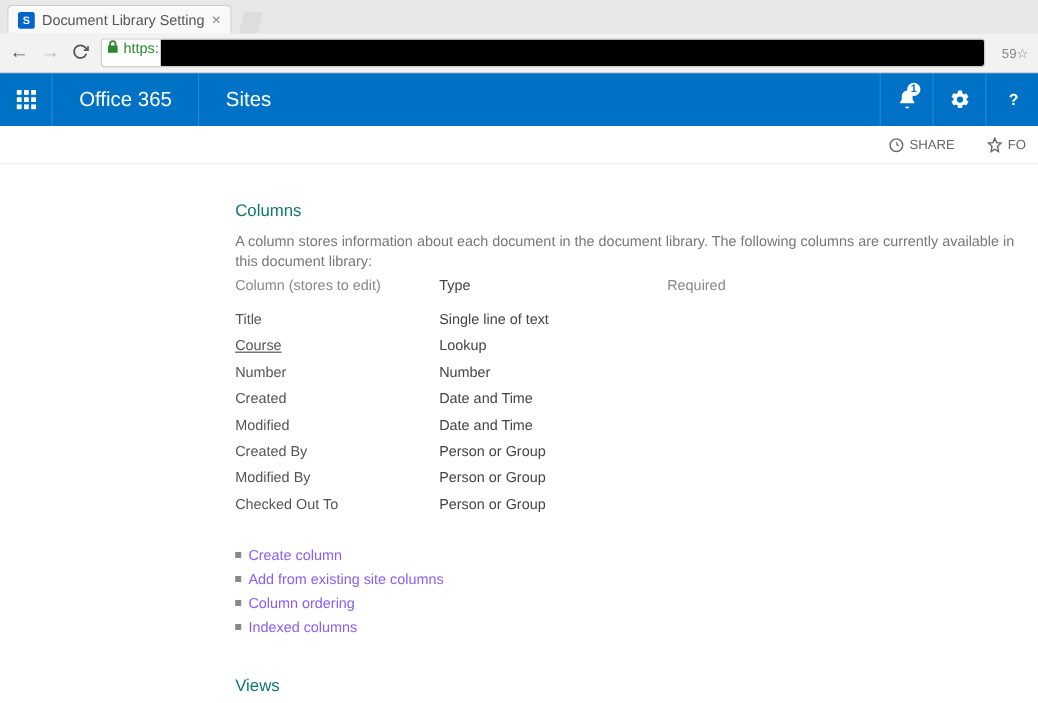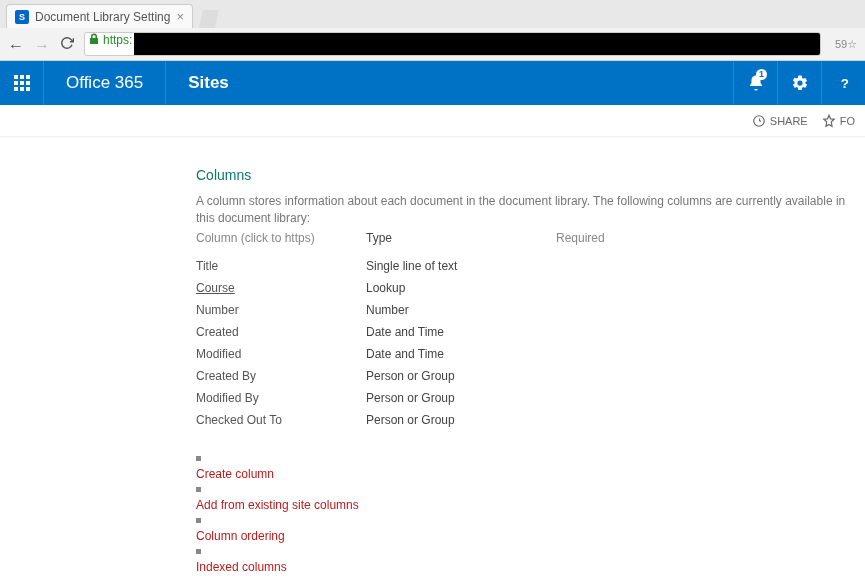--- a/index.html
+++ b/index.html
@@ -21,45 +21,45 @@
   .url-black { flex: 1; height: 100%; background: #000; }
   .https-txt { color: #2a8a2a; font-size: 12px; padding-right: 2px; }
   .url-suffix { font-size: 11px; color: #888; padding-left: 4px; white-space: nowrap; }
   
   
   .suite-bar { background: #0072c6; color: #fff; height: 44px; display: flex; align-items: stretch; }
   .waffle { width: 44px; display: flex; align-items: center; justify-content: center; border-right: 1px solid rgba(255,255,255,0.15); cursor: pointer; }
   .waffle-grid { display: grid; grid-template-columns: repeat(3, 4px); grid-template-rows: repeat(3, 4px); gap: 2px; }
   .waffle-grid span { background: #fff; width: 4px; height: 4px; }
   .brand { display: flex; align-items: center; padding: 0 22px; font-size: 17px; border-right: 1px solid rgba(255,255,255,0.15); }
-  .app-name { display: flex; align-items: center; padding: 0 22px; font-size: 17px; font-weight: bold; }
+  .app-name { display: flex; align-items: center; padding: 0 22px; font-size: 17px; }
   .suite-spacer { flex: 1; }
   .suite-btn { width: 44px; display: flex; align-items: center; justify-content: center; border-left: 1px solid rgba(255,255,255,0.15); cursor: pointer; position: relative; }
   .suite-btn svg { fill: #fff; }
   .badge { position: absolute; top: 8px; right: 10px; background: #fff; color: #0072c6; font-size: 9px; font-weight: bold; border-radius: 8px; padding: 0 3px; line-height: 11px; }
   
   
-  .action-bar { height: 32px; display: flex; justify-content: flex-end; align-items: center; gap: 14px; padding: 0 10px; color: #666; font-size: 11px; border-bottom: 1px solid #eee; }
+  .action-bar { height: 32px; display: flex; justify-content: flex-end; align-items: center; gap: 26px; padding: 0 10px; color: #666; font-size: 11px; border-bottom: 1px solid #eee; }
   .action-item { display: flex; align-items: center; gap: 4px; cursor: pointer; }
   .action-item svg { width: 14px; height: 14px; fill: #666; }
   
   
   .content { padding: 30px 0 0 196px; }
   .section-title { font-size: 14px; color: #0f766e; margin-bottom: 10px; }
   .section-desc { font-size: 12px; color: #777; line-height: 1.4; }
   .col-table { margin-bottom: 22px; }
   .col-header, .col-row { display: flex; font-size: 12px; padding: 4px 0; }
   .col-header { color: #888; margin-bottom: 6px; }
   .c1 { width: 170px; }
   .c2 { width: 190px; color: #444; }
   .c3 { width: 120px; }
   .col-row .c1 { color: #555; cursor: pointer; }
   .col-row .c1.underlined { text-decoration: underline; }
   .action-links { margin-bottom: 30px; }
-  .action-links .alink { display: flex; gap: 6px; font-size: 12px; color: #b91c1c; padding: 3px 0; cursor: pointer; flex-direction: column; }
+  .action-links .alink { display: flex; align-items: center; gap: 6px; font-size: 12px; color: #8b5cf6; padding: 3px 0; cursor: pointer; }
   .bullet { width: 5px; height: 5px; background: #888; display: inline-block; }
   .views-section .section-title { margin-top: 6px; }
 </style>
 </head>
 <body>
 
 <div class="browser-chrome">
   <div class="tab-strip">
     <div class="tab">
       <span class="favicon">S</span>
@@ -142,21 +142,21 @@
 </div>
 
 <div class="content">
 
   <div>
     <div class="section-title">Columns</div>
     <div class="section-desc">A column stores information about each document in the document library. The following columns are currently available in this document library:</div>
 
     <div class="col-table">
       <div class="col-header">
-        <div class="c1">Column (click to https)</div>
+        <div class="c1">Column (stores to edit)</div>
         <div class="c2">Type</div>
         <div class="c3">Required</div>
       </div>
       <div id="col-rows">
           <div class="col-row">
             <div class="c1">Title</div>
             <div class="c2">Single line of text</div>
             <div class="c3"></div>
           </div>
           <div class="col-row">

